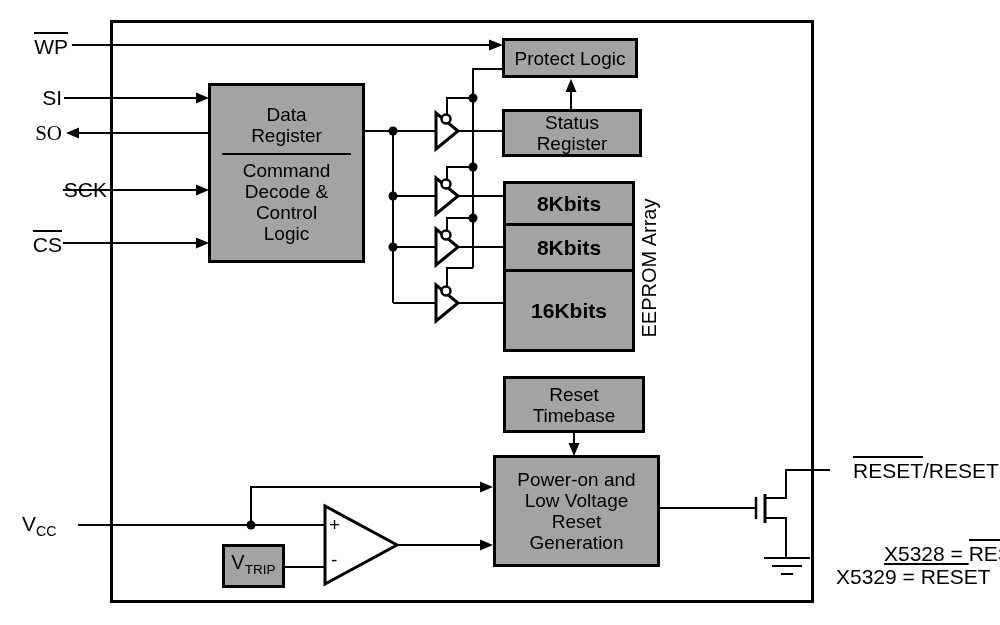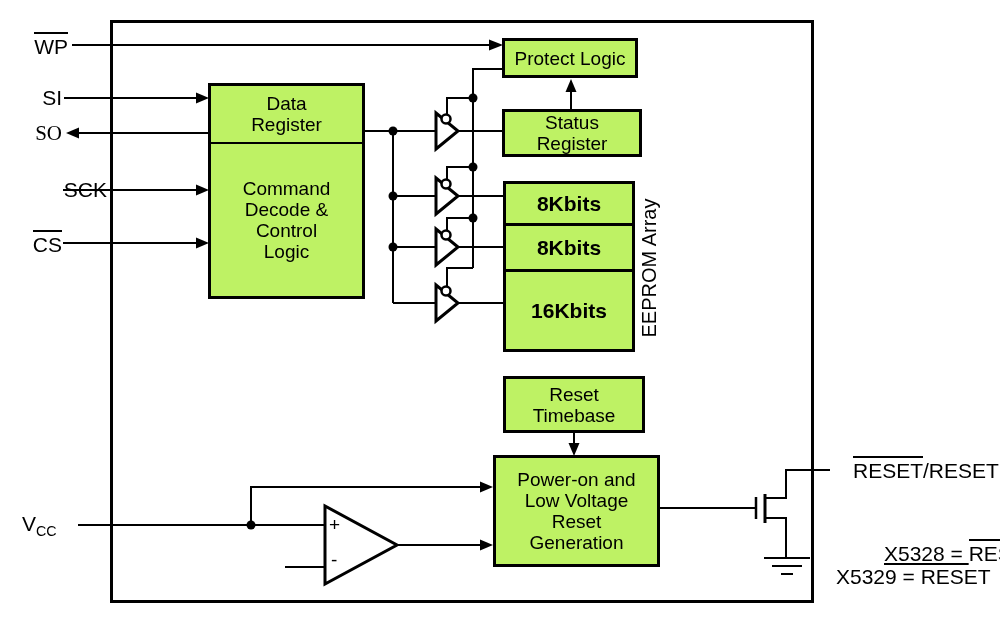--- a/index.html
+++ b/index.html
@@ -3,27 +3,27 @@
 <meta charset="utf-8">
 <style>
   html,body { margin:0; padding:0; background:#ffffff; }
   #stage {
     position:relative; width:1000px; height:625px; background:#ffffff;
     font-family:"Liberation Sans","DejaVu Sans",sans-serif; color:#000;
     overflow:hidden;
   }
   #wire-layer { position:absolute; left:0; top:0; z-index:1; }
   .box {
-    position:absolute; box-sizing:border-box; border:3px solid #000; background:#bef264;
+    position:absolute; box-sizing:border-box; border:3px solid #000; background:#a3a3a3;
     display:flex; flex-direction:column; align-items:center; justify-content:center;
     text-align:center; font-size:19px; line-height:21px; z-index:2;
   }
   #outer-box { left:110px; top:20px; width:704px; height:583px; background:transparent; z-index:1; }
   #protect-box { left:502px; top:38px; width:136px; height:40px; }
-  #dr-box { left:208px; top:83px; width:157px; height:216px; justify-content:flex-start; padding:0; }
+  #dr-box { left:208px; top:83px; width:157px; height:180px; justify-content:flex-start; padding:11px; }
   #dr-box .dr-top { box-sizing:border-box; width:100%; height:58px; border-bottom:2px solid #000;
     display:flex; flex-direction:column; align-items:center; justify-content:center; }
   #dr-box .dr-bottom { box-sizing:border-box; width:100%; flex:1;
     display:flex; flex-direction:column; align-items:center; justify-content:center; }
   #status-box { left:502px; top:109px; width:140px; height:48px; }
   #eeprom-box { left:503px; top:181px; width:132px; height:171px; justify-content:flex-start; font-size:21px; }
   #eeprom-box .bank { box-sizing:border-box; width:100%; display:flex; align-items:center; justify-content:center;font-weight:bold; }
   #eeprom-box .bank-1 { height:42px; border-bottom:3px solid #000; }
   #eeprom-box .bank-2 { height:46px; border-bottom:3px solid #000; }
   #eeprom-box .bank-3 { flex:1; }
@@ -169,20 +169,23 @@
     <div>Timebase</div>
   </div>
 
   <div id="poweron-box" class="box">
     <div>Power-on and</div>
     <div>Low Voltage</div>
     <div>Reset</div>
     <div>Generation</div>
   </div>
 
+  <div id="vtrip-box" class="box">
+    <span><span>V</span><sub>TRIP</sub></span>
+  </div>
 
   <div id="pin-wp" class="lbl pin-left">
     <span class="ovl">WP</span>
   </div>
   <div id="pin-si" class="lbl pin-left">
     <span>SI</span>
   </div>
   <div id="pin-so" class="lbl pin-left">
     <span>SO</span>
   </div>

